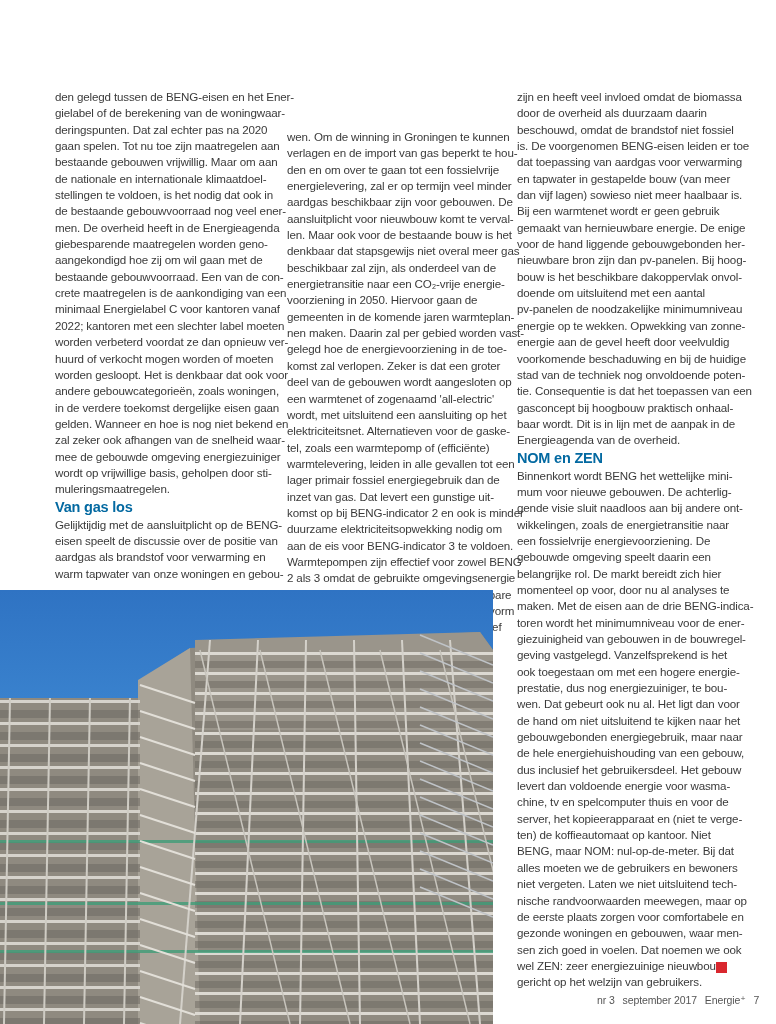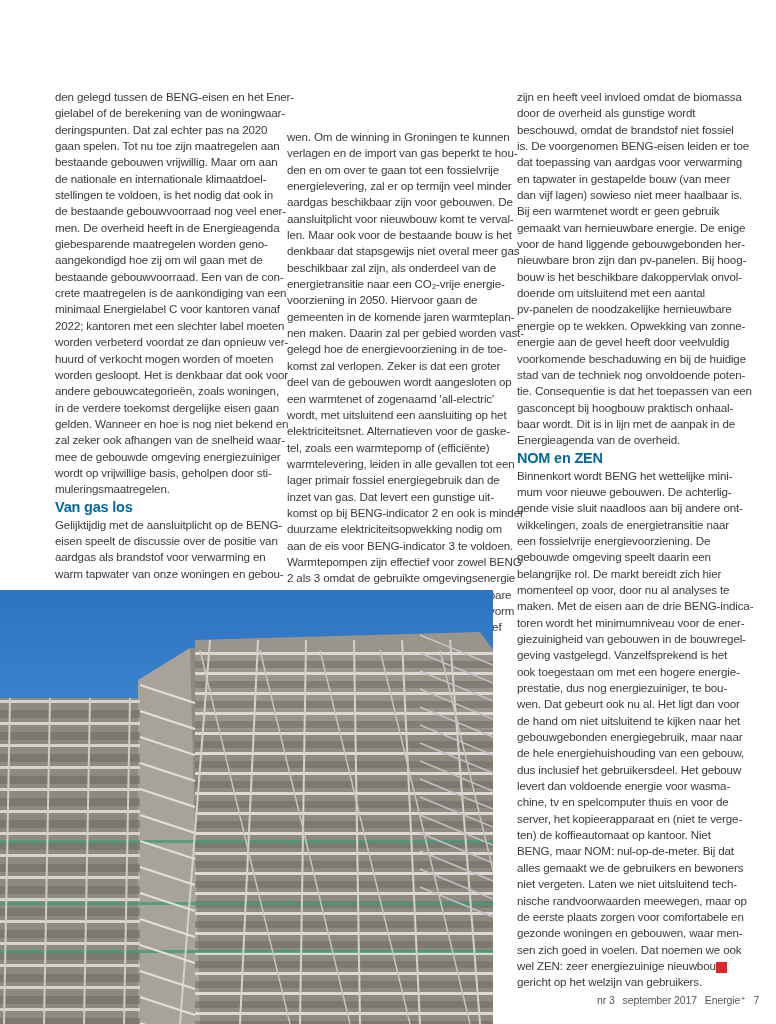--- a/index.html
+++ b/index.html
@@ -105,33 +105,33 @@
       <span class="line">Warmtepompen zijn effectief voor zowel BENG</span>
       <span class="line">2 als 3 omdat de gebruikte omgevingsenergie</span>
       <span class="line">(lucht of bodem) een vorm van hernieuwbare</span>
       <span class="line">energie is. Biomassa, bijvoorbeeld in de vorm</span>
       <span class="line">van een houtpelletketel, kan een alternatief</span>
     </p>
   </div>
 <div id="col3" class="col">
     <p>
       <span class="line">zijn en heeft veel invloed omdat de biomassa</span>
-      <span class="line">door de overheid als gunstige wordt</span>
+      <span class="line">door de overheid als duurzaam daarin</span>
       <span class="line">beschouwd, omdat de brandstof niet fossiel</span>
       <span class="line">is. De voorgenomen BENG-eisen leiden er toe</span>
       <span class="line">dat toepassing van aardgas voor verwarming</span>
       <span class="line">en tapwater in gestapelde bouw (van meer</span>
       <span class="line">dan vijf lagen) sowieso niet meer haalbaar is.</span>
       <span class="line">Bij een warmtenet wordt er geen gebruik</span>
       <span class="line">gemaakt van hernieuwbare energie. De enige</span>
       <span class="line">voor de hand liggende gebouwgebonden her-</span>
       <span class="line">nieuwbare bron zijn dan pv-panelen. Bij hoog-</span>
       <span class="line">bouw is het beschikbare dakoppervlak onvol-</span>
       <span class="line">doende om uitsluitend met een aantal</span>
-      <span class="line">pv-panelen de noodzakelijke hernieuwbare</span>
+      <span class="line">pv-panelen de noodzakelijke minimumniveau</span>
       <span class="line">energie op te wekken. Opwekking van zonne-</span>
       <span class="line">energie aan de gevel heeft door veelvuldig</span>
       <span class="line">voorkomende beschaduwing en bij de huidige</span>
       <span class="line">stad van de techniek nog onvoldoende poten-</span>
       <span class="line">tie. Consequentie is dat het toepassen van een</span>
       <span class="line">gasconcept bij hoogbouw praktisch onhaal-</span>
       <span class="line">baar wordt. Dit is in lijn met de aanpak in de</span>
       <span class="line">Energieagenda van de overheid.</span>
     </p>
     <span class="heading">NOM en ZEN</span>
@@ -153,21 +153,21 @@
       <span class="line">wen. Dat gebeurt ook nu al. Het ligt dan voor</span>
       <span class="line">de hand om niet uitsluitend te kijken naar het</span>
       <span class="line">gebouwgebonden energiegebruik, maar naar</span>
       <span class="line">de hele energiehuishouding van een gebouw,</span>
       <span class="line">dus inclusief het gebruikersdeel. Het gebouw</span>
       <span class="line">levert dan voldoende energie voor wasma-</span>
       <span class="line">chine, tv en spelcomputer thuis en voor de</span>
       <span class="line">server, het kopieerapparaat en (niet te verge-</span>
       <span class="line">ten) de koffieautomaat op kantoor. Niet</span>
       <span class="line">BENG, maar NOM: nul-op-de-meter. Bij dat</span>
-      <span class="line">alles gemaakt we de gebruikers en bewoners</span>
+      <span class="line">alles moeten we de gebruikers en bewoners</span>
       <span class="line">niet vergeten. Laten we niet uitsluitend tech-</span>
       <span class="line">nische randvoorwaarden meewegen, maar op</span>
       <span class="line">de eerste plaats zorgen voor comfortabele en</span>
       <span class="line">gezonde woningen en gebouwen, waar men-</span>
       <span class="line">sen zich goed in voelen. Dat noemen we ook</span>
       <span class="line">wel ZEN: zeer energiezuinige nieuwbouw</span>
       <span class="line">gericht op het welzijn van gebruikers.</span>
     </p>
   </div>
 

